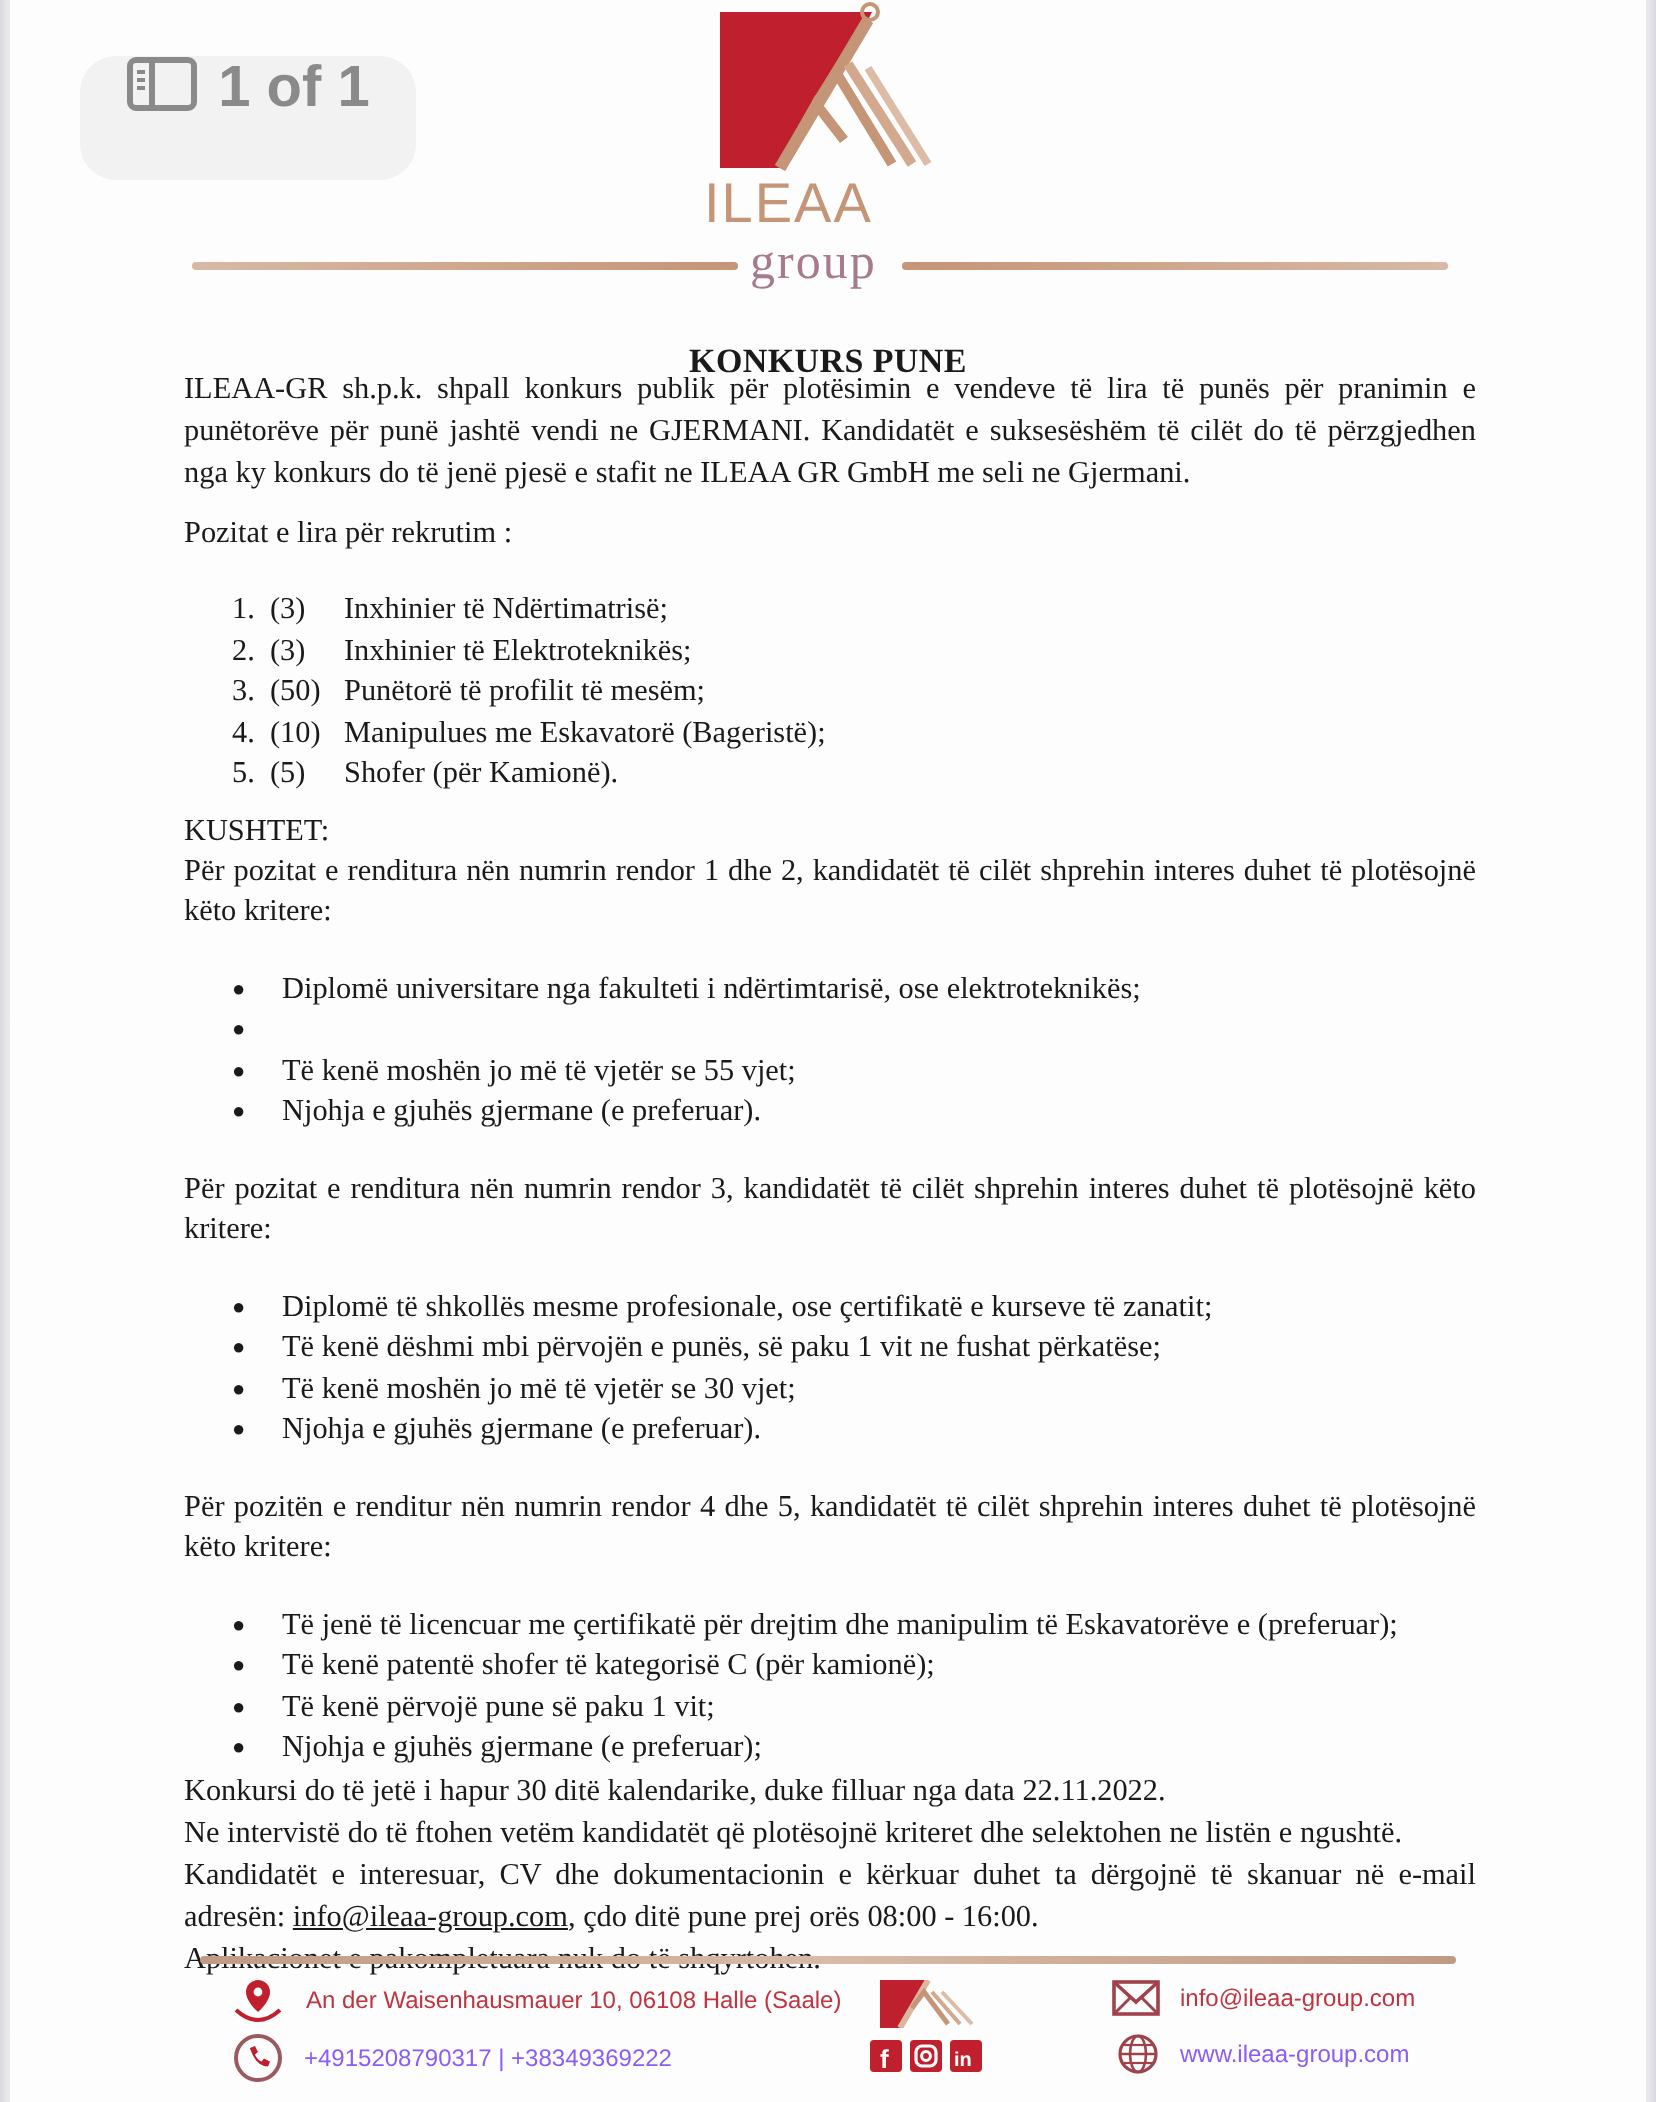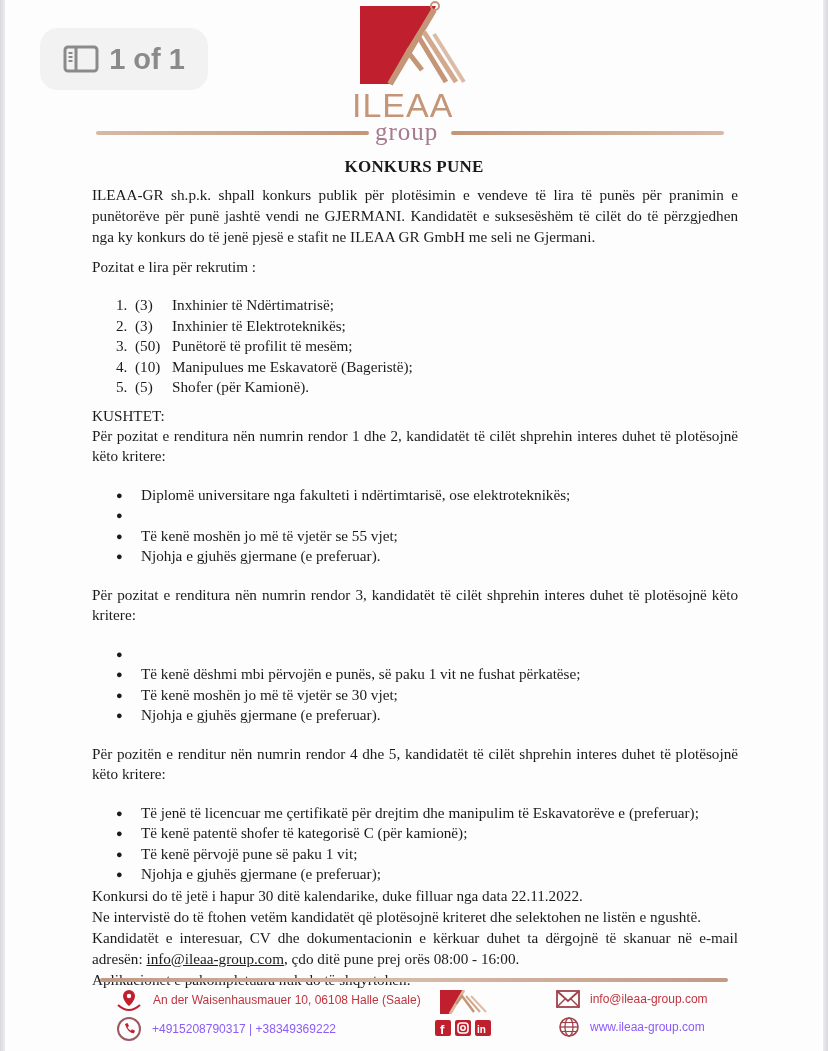--- a/index.html
+++ b/index.html
@@ -9,34 +9,34 @@
     font-family: "Liberation Serif", serif;
     color: #1a1a1a;
     position: relative;
   }
   .edge-left { position: absolute; left: 0; top: 0; width: 5px; height: 1051px; background: linear-gradient(to right, #d8d8de, #ececf0); }
   .edge-right { position: absolute; right: 0; top: 0; width: 5px; height: 1051px; background: linear-gradient(to left, #d8d8de, #ececf0); }
 
   .page-indicator {
     position: absolute; left: 40px; top: 28px; width: 168px; height: 62px;
     background: rgba(240,240,240,0.85); border-radius: 18px;
-    display: flex; align-items: center; justify-content: center; gap: 10px;
+    display: flex; align-items: flex-start; justify-content: center; gap: 10px;
     color: #8a8a8a; font-family: "Liberation Sans", sans-serif; font-size: 29px; font-weight: 600;
   }
   .page-indicator svg { display: block; }
 
   .logo { position: absolute; left: 348px; top: 0; width: 120px; height: 130px; }
   .logo-word { position: absolute; left: 0; top: 86px; width: 828px; text-align: center; }
-  .logo-word .ileaa { font-family: "Liberation Sans", sans-serif; font-size: 34px; letter-spacing: 1px; color: #c49577; font-weight: 400; position: absolute; left: 352px; top: 0; }
+  .logo-word .ileaa { font-family: "Liberation Sans", sans-serif; font-size: 28px; letter-spacing: 1px; color: #c49577; font-weight: 400; position: absolute; left: 352px; top: 0; }
   .group-line { position: absolute; top: 124px; left: 0; width: 828px; height: 20px; }
   .group-line .line-l { position: absolute; left: 96px; top: 7px; width: 273px; height: 4px; border-radius: 2px; background: linear-gradient(to right, #d7b9a5, #c49577); }
   .group-line .line-r { position: absolute; left: 451px; top: 7px; width: 273px; height: 4px; border-radius: 2px; background: linear-gradient(to right, #c49577, #d7b9a5); }
   .group-line .group-txt { position: absolute; left: 375px; top: -6px; font-family: "Liberation Serif", serif; font-size: 25px; color: #a67b8d; letter-spacing: 1px; }
 
-  .title { position: absolute; top: 157px; left: 0; width: 828px; text-align: center; font-weight: bold; font-size: 17px; letter-spacing: 0.2px; }
+  .title { position: absolute; top: 171px; left: 0; width: 828px; text-align: center; font-weight: bold; font-size: 17px; letter-spacing: 0.2px; }
 
   .content { position: absolute; left: 92px; top: 184px; width: 646px; font-size: 15.2px; line-height: 21px; }
   .intro { text-align: justify; text-align-last: left; }
   .bold { font-weight: normal; }
   .sec-head { margin-top: 9px; }
 
   .positions { list-style: none; margin-top: 18px; padding-left: 24px; }
   .positions li { display: flex; line-height: 20.5px; }
   .positions .num { width: 19px; }
   .positions .cnt { width: 37px; }
@@ -145,20 +145,21 @@
         <span class="dot">●</span>
         <span>Njohja e gjuhës gjermane (e preferuar).</span>
       </li>
   </ul>
   <div class="gap1"></div>
 
   <p class="bold crit-head">Për pozitat e renditura nën numrin rendor 3, kandidatët të cilët shprehin interes duhet të plotësojnë këto kritere:</p>
   <ul class="bullets">
     <li>
         <span class="dot">●</span>
+        <span>Diplomë të shkollës mesme profesionale, ose çertifikatë e kurseve të zanatit;</span>
       </li>
     <li>
         <span class="dot">●</span>
         <span>Të kenë dëshmi mbi përvojën e punës, së paku 1 vit ne fushat përkatëse;</span>
       </li>
     <li>
         <span class="dot">●</span>
         <span>Të kenë moshën jo më të vjetër se 30 vjet;</span>
       </li>
     <li>

